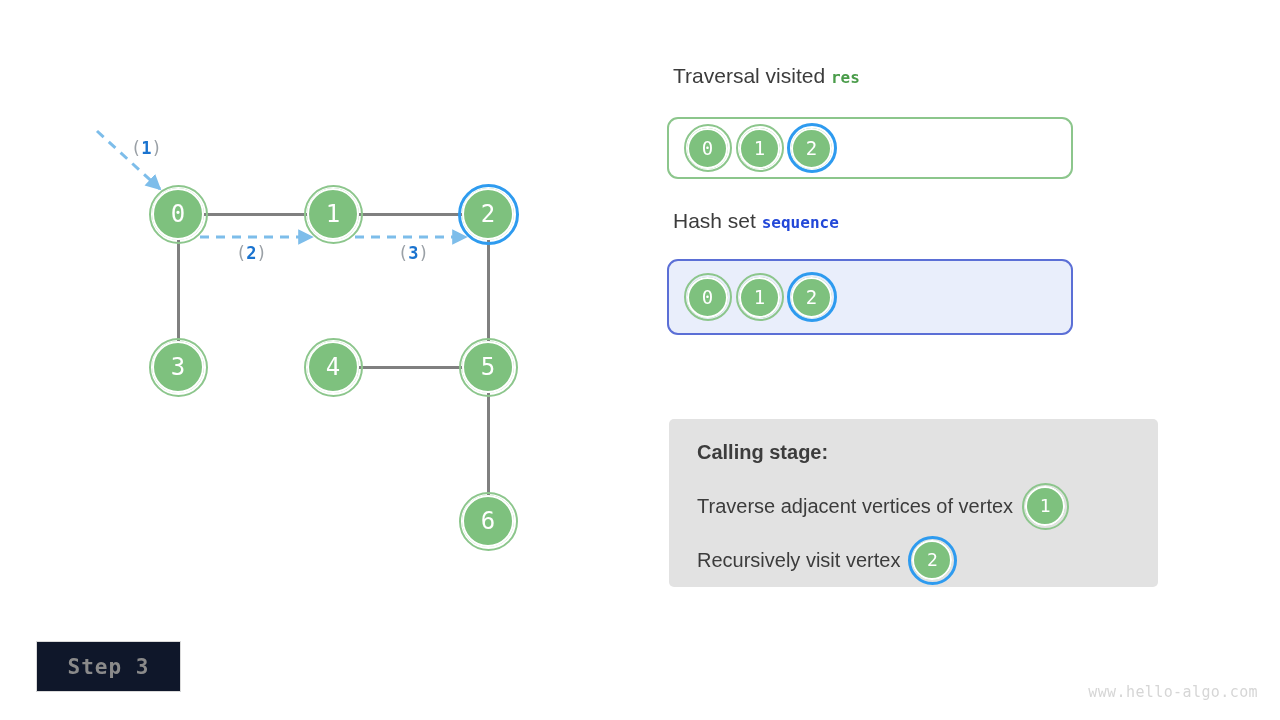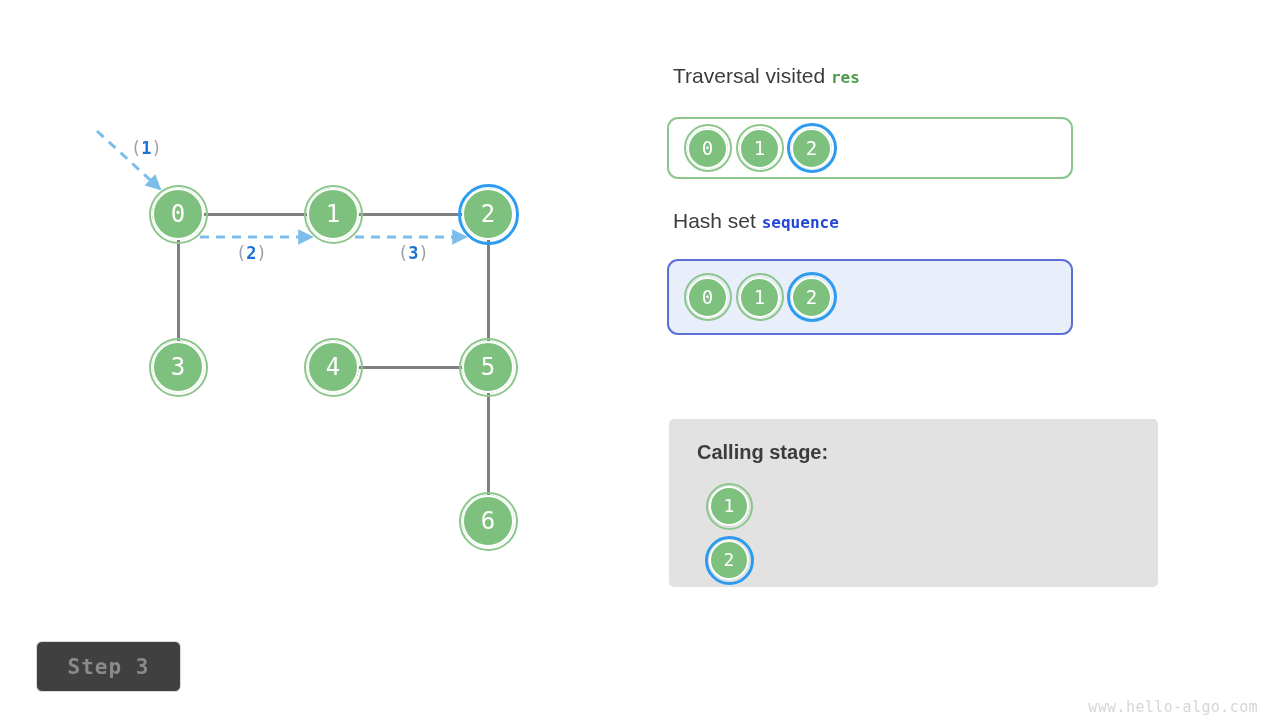--- a/index.html
+++ b/index.html
@@ -87,37 +87,37 @@
     color: #1a73cf;
     font-weight: 700;
   }
 
   
   #step-badge {
     position: absolute;
     left: 36px; top: 641px;
     width: 145px; height: 51px;
     border: 1.5px solid #dadada;
-    border-radius: 6px;
-    background: #404040;
+    border-radius: 1px;
+    background: #0f172a;
     display: flex;
     align-items: center;
     justify-content: center;
     font-family: "DejaVu Sans Mono", "Liberation Mono", monospace;
     font-size: 21px;
     font-weight: 700;
     color: #8a8a8a;
     letter-spacing: 1px;
     box-sizing: border-box;
   }
 
   
   #watermark {
     position: absolute;
-    right: 22px; bottom: 4px;
+    right: 22px; bottom: 19px;
     font-family: "DejaVu Sans Mono", "Liberation Mono", monospace;
     font-size: 15px;
     color: #d6d6d6;
     letter-spacing: 0.4px;
   }
 
   
   .panel-title {
     position: absolute;
     font-size: 21px;
@@ -295,28 +295,30 @@
     <span class="outer"></span>
     <span class="ring"></span>
     <span class="lbl">2</span>
   </div>
 </div>
 
 <div id="calling-stage">
   <div class="heading">Calling stage:</div>
 
   <div class="stage-row">
+    <span>Traverse adjacent vertices of vertex</span>
     <span class="node badge-node">
       <span class="outer"></span>
       <span class="ring"></span>
       <span class="lbl">1</span>
     </span>
   </div>
 
   <div class="stage-row">
+    <span>Recursively visit vertex</span>
     <span class="node badge-node highlight">
       <span class="outer"></span>
       <span class="ring"></span>
       <span class="lbl">2</span>
     </span>
   </div>
 </div>
 
 <div id="step-badge">Step 3</div>
 <div id="watermark">www.hello-algo.com</div>

